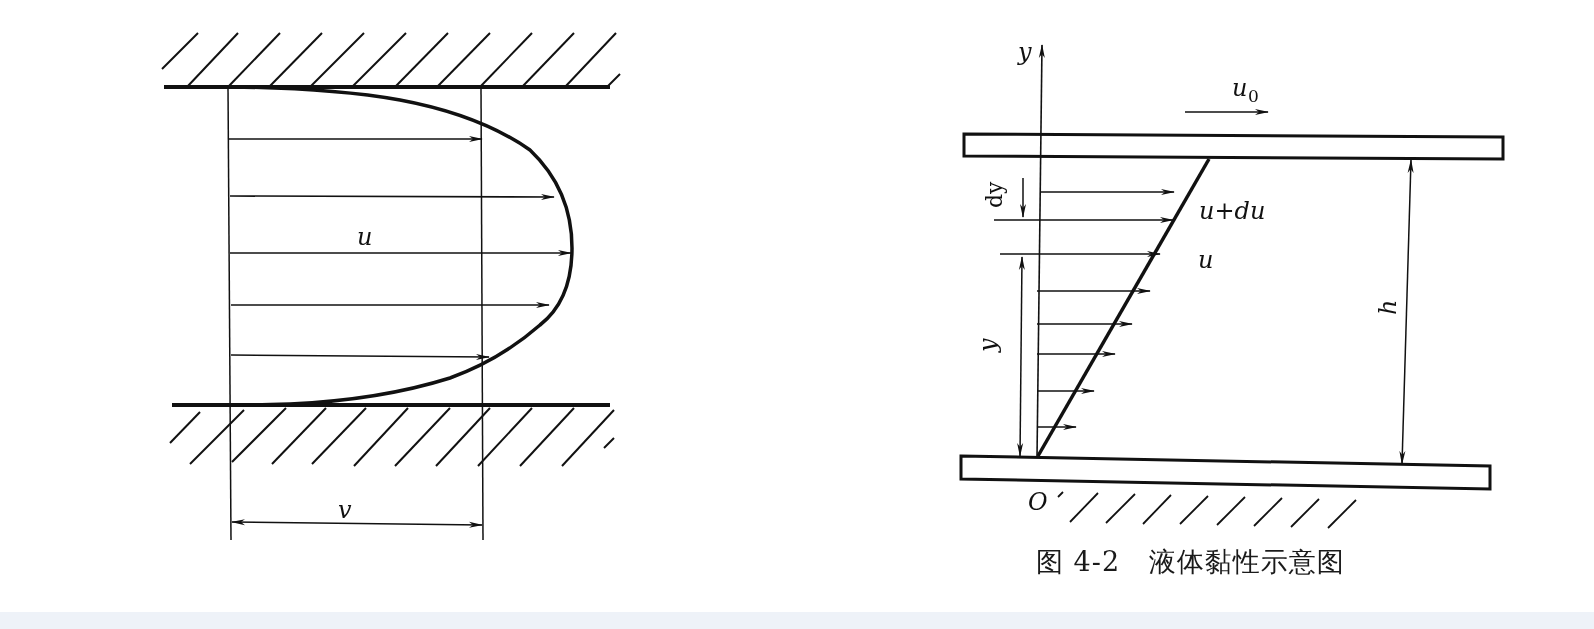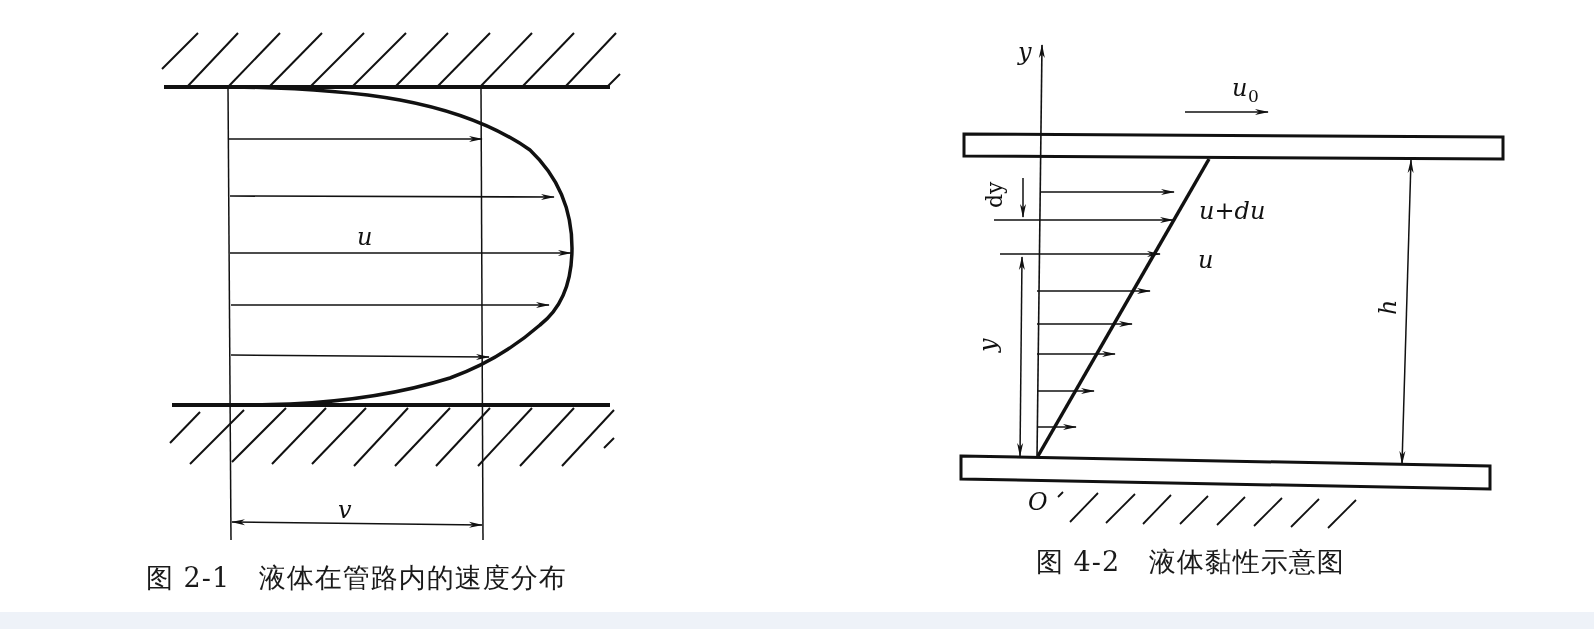--- a/index.html
+++ b/index.html
@@ -123,17 +123,16 @@
     <text class="ital" x="1232" y="96" font-size="24">u</text>
     <text x="1248" y="102" font-size="17">0</text>
     <text font-size="22" transform="translate(1002,208) rotate(-90)">dy</text>
     <text class="ital" x="1199" y="219" font-size="24">u+du</text>
     <text class="ital" x="1198" y="268" font-size="24">u</text>
     <text class="ital" font-size="24" transform="translate(996,352) rotate(-90)">y</text>
     <text class="ital" font-size="24" transform="translate(1396,315) rotate(-90)">h</text>
     <text class="ital" x="1028" y="510" font-size="24">O</text>
   </svg>
 
-  <div class="caption" style="left:146px; top:560px;">图 2-1   液体在管路内的速度分布</div>
   <div class="caption" style="left:1036px; top:544px;">图 4-2   液体黏性示意图</div>
 </div>
 
 <div class="bottom-band"></div>
 
 </body></html>

